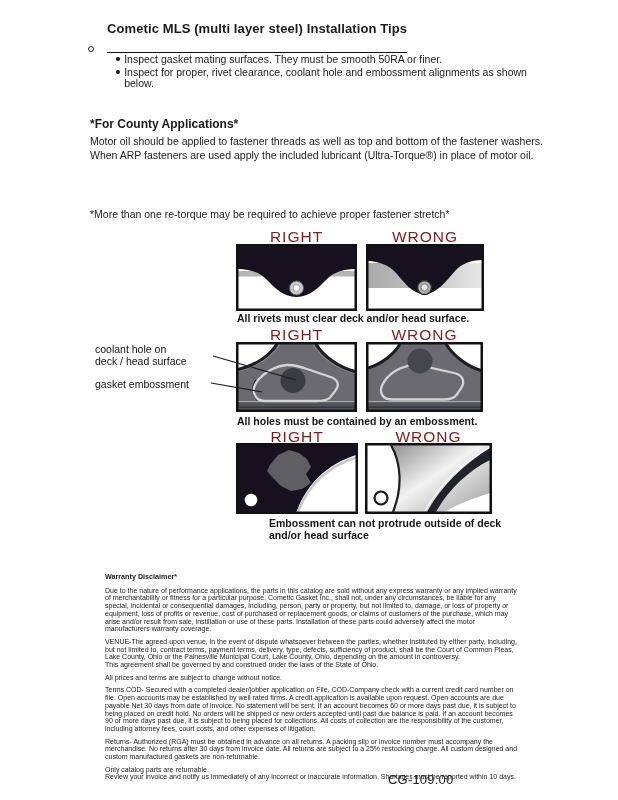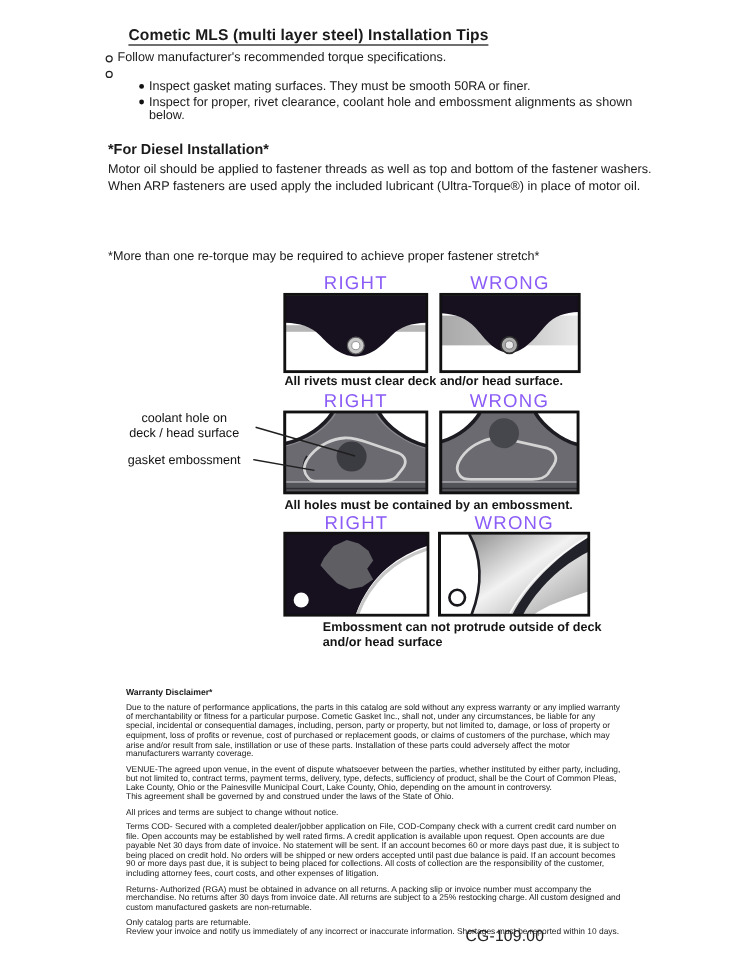--- a/index.html
+++ b/index.html
@@ -1,61 +1,57 @@
 <!DOCTYPE html>
 <html><head>
 <meta charset="utf-8">
 <style>
   html,body{margin:0;padding:0;background:#ffffff;}
   .page{position:relative;width:618px;height:800px;background:#ffffff;overflow:hidden;
         font-family:"Liberation Sans", sans-serif;color:#1a1a1a;}
   .abs{position:absolute;}
-  .title{font-size:13px;font-weight:700;border-bottom:1.5px solid #111;padding-bottom:1px;letter-spacing:.1px;}
+  .title{font-size:13px;font-weight:700;border-bottom:1.5px solid #111;padding-bottom:16px;letter-spacing:.1px;}
   .bullets{font-size:10.5px;line-height:11.5px;}
   .brow{display:flex;align-items:flex-start;margin-bottom:1.6px;}
   .b-circle{flex:0 0 auto;width:4px;height:4px;border:1px solid #222;border-radius:50%;margin:3px 4px 0 0;}
   .b-dot{flex:0 0 auto;width:4.2px;height:4.2px;background:#111;border-radius:50%;margin:3.5px 4px 0 0;}
   .sub{margin-left:28px;}
   .d-head{font-size:12px;font-weight:700;}
   .para{font-size:10.5px;line-height:13.5px;white-space:pre-line;}
-  .rw-label{font-size:15.5px;font-weight:500;letter-spacing:1px;color:#8b5cf6;text-align:center;}
+  .rw-label{font-size:15.5px;font-weight:500;letter-spacing:1px;color:#7f1d1d;text-align:center;}
   .caption{font-size:10.5px;font-weight:700;color:#151515;white-space:pre-line;line-height:12px;}
-  .ptr-label{font-size:10.5px;line-height:11.5px;text-align:center;white-space:pre-line;color:#111;}
+  .ptr-label{font-size:10.5px;line-height:11.5px;text-align:left;white-space:pre-line;color:#111;}
   .warranty{font-size:7px;line-height:7.7px;width:413px;}
   .warranty .whead{font-size:7.2px;font-weight:700;margin:0 0 6px 0;}
   .warranty p{margin:0 0 5px 0;white-space:pre-line;}
   .footer-code{font-size:13px;letter-spacing:.2px;color:#222;margin-top:13px;}
   svg{display:block;}
 </style>
 </head>
 <body>
 
 <div class="page">
 
   <div class="abs title" style="left:107px;top:21px;">Cometic MLS (multi layer steel) Installation Tips</div>
 
   <div class="abs bullets" style="left:88px;top:43px;width:460px;">
     <div class="brow">
       <span class="b-circle"></span>
-      <span>Follow manufacturer's recommended torque specifications.</span>
-    </div>
-    <div class="brow">
-      <span class="b-circle"></span>
     </div>
     <div class="brow sub">
       <span class="b-dot"></span>
       <span>Inspect gasket mating surfaces.  They must be smooth 50RA or finer.</span>
     </div>
     <div class="brow sub">
       <span class="b-dot"></span>
       <span>Inspect for proper, rivet clearance, coolant hole and embossment alignments as shown below.</span>
     </div>
   </div>
 
-  <div class="abs d-head" style="left:90px;top:117px;">*For Diesel Installation*</div>
+  <div class="abs d-head" style="left:90px;top:117px;">*For County Applications*</div>
   <div class="abs para" style="left:90px;top:135px;width:460px;">Motor oil should be applied to fastener threads as well as top and bottom of the fastener washers.
 When ARP fasteners are used apply the included lubricant (Ultra-Torque®) in place of motor oil.</div>
   <div class="abs para" style="left:90px;top:208px;width:460px;">*More than one re-torque may be required to achieve proper fastener stretch*</div>
 
   <div class="abs rw-label" style="left:236px;top:228px;width:121px;">RIGHT</div>
   <div class="abs rw-label" style="left:366px;top:228px;width:118px;">WRONG</div>
 
   <div class="abs" style="left:236px;top:244px;">
     <svg width="121" height="67" viewBox="0 0 121 67">
       <rect width="121" height="67" fill="#ffffff"></rect>

